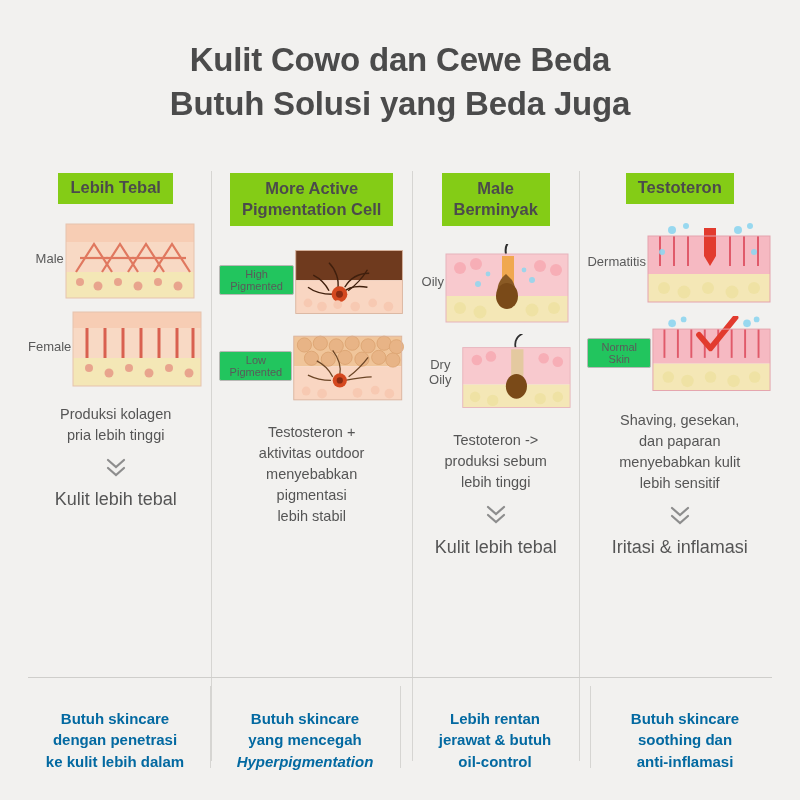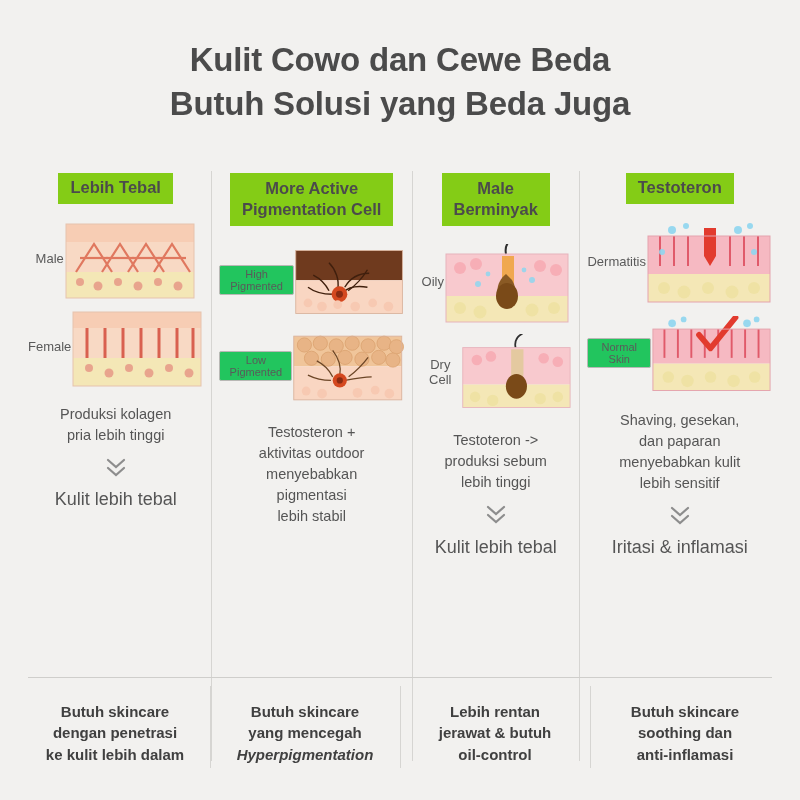--- a/index.html
+++ b/index.html
@@ -142,29 +142,29 @@
     left: 20px;
     right: 20px;
     bottom: 28px;
     display: flex;
     height: 86px;
   }
   .footer .fcol {
     flex: 1;
     position: relative;
     display: flex;
-    align-items: center;
+    align-items: flex-end;
     justify-content: center;
     padding: 8px 8px 0;
     box-sizing: border-box;
     text-align: center;
     font-size: 15px;
     font-weight: bold;
     line-height: 1.42;
-    color: #404040;
+    color: #0369a1;
   }
   .footer .fcol + .fcol::before {
     content: "";
     position: absolute;
     left: 0;
     top: 0;
     bottom: 4px;
     width: 1px;
     background: #d6d5d2;
   }
@@ -371,21 +371,21 @@
               <circle cx="34" cy="40" r="3"></circle>
                 <circle cx="44" cy="30" r="2.4"></circle>
               <circle cx="88" cy="36" r="3"></circle>
                 <circle cx="80" cy="26" r="2.4"></circle>
             </g>
             <rect x="2" y="10" width="122" height="68" fill="none" stroke="#e6b3bb" stroke-width="1"></rect>
           </svg>
         </div>
 
         <div class="illus-block">
-          <div class="illus-label">Dry Cell</div>
+          <div class="illus-label">Dry Oily</div>
           <svg class="skin" width="126" height="80" viewBox="0 0 126 80">
             <rect x="2" y="10" width="122" height="42" fill="#f8c9ce"></rect>
             <rect x="2" y="52" width="122" height="26" fill="#f4e7b6"></rect>
             <path d="M62 10 C60 0 66 -4 70 -6" stroke="#2f2f2f" stroke-width="2" fill="none"></path>
             <path d="M57 12 L57 40 C57 52 71 52 71 40 L71 12 Z" fill="#e4c9a0"></path>
             <ellipse cx="63" cy="54" rx="12" ry="14" fill="#7a4a18"></ellipse>
             <g fill="#f7aeb6">
               <circle cx="18" cy="24" r="6"></circle>
                 <circle cx="34" cy="20" r="6"></circle>
               <circle cx="94" cy="22" r="6"></circle>

